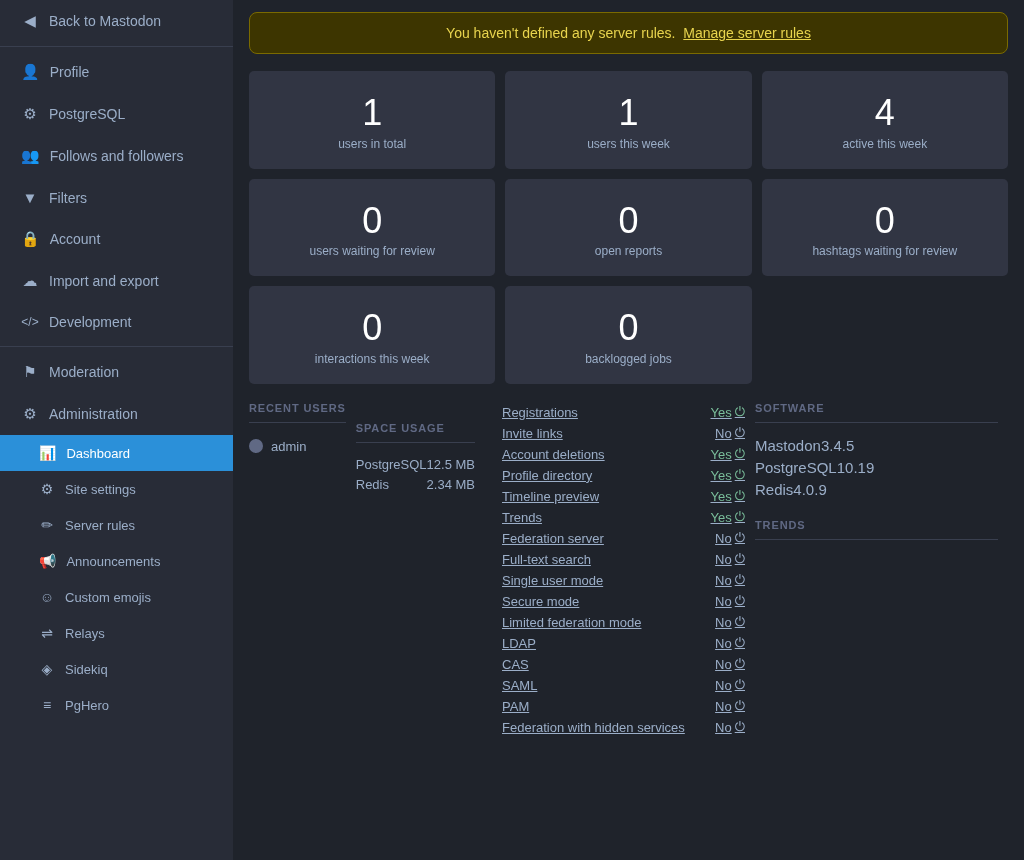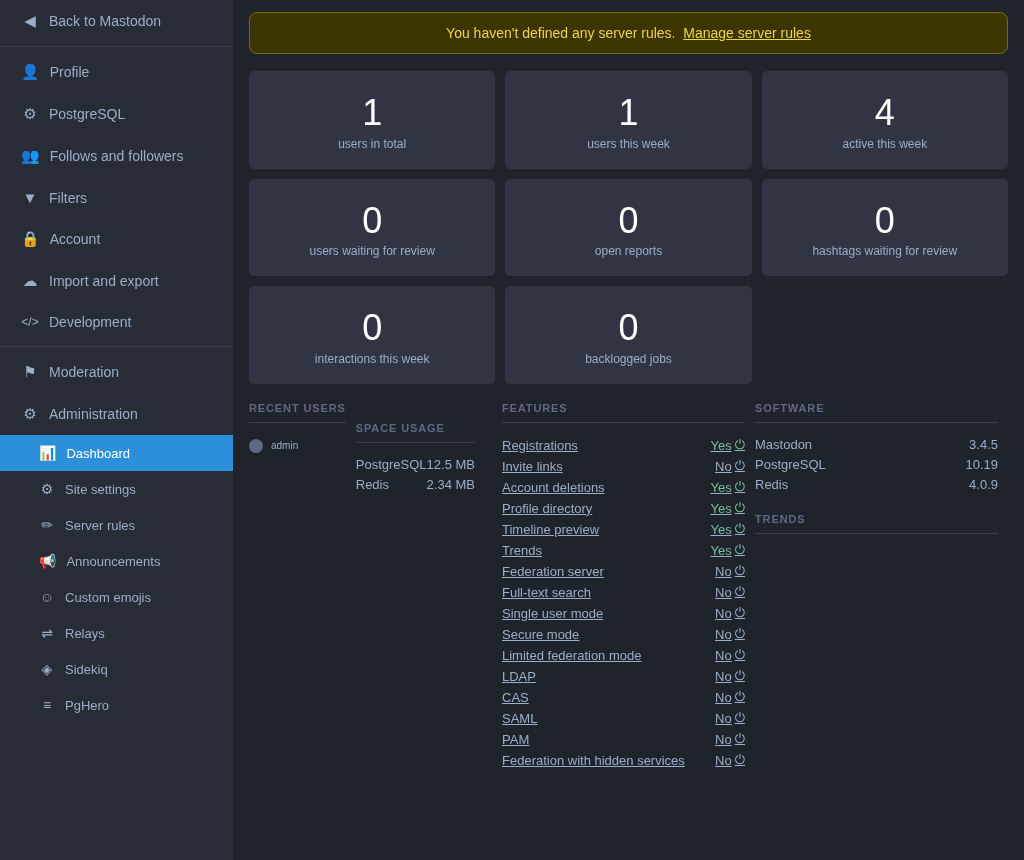--- a/index.html
+++ b/index.html
@@ -123,21 +123,21 @@
       text-transform: uppercase;
       margin-bottom: 12px;
       border-bottom: 1px solid #393f4f;
       padding-bottom: 8px;
     }
     .user-entry {
       display: flex;
       align-items: center;
       gap: 8px;
       padding: 4px 0;
-      font-size: 10px;
+      font-size: 13px;
       color: #9baec8;
     }
     .user-avatar {
       width: 14px;
       height: 14px;
       border-radius: 50%;
       background: #606984;
       display: inline-block;
     }
 
@@ -157,22 +157,22 @@
       align-items: center;
       gap: 3px;
       font-size: 13px;
     }
     .feature-value.yes { color: #79bd9a; }
     .feature-value.no { color: #9baec8; }
 
     
     .software-row {
       display: flex;
-      justify-content: space-between;
-      font-size: 13px;
+      justify-content: flex-start;
+      font-size: 15px;
       padding: 2.5px 0;
       color: #9baec8;
     }
     .software-version { color: #9baec8; }
 
     
     .space-row {
       display: flex;
       justify-content: space-between;
       font-size: 13px;
@@ -326,21 +326,20 @@
           <span>12.5 MB</span>
         </div>
         <div class="space-row">
           <span>Redis</span>
           <span>2.34 MB</span>
         </div>
       </div>
     </div>
 
     <div class="section-block">
-      <div class="section-title">FEATURES</div>
       <div id="features-list">
           <div class="feature-row">
     <span class="feature-name">Registrations</span>
     <span class="feature-value yes">Yes <span style="color:#79bd9a;font-size:13px;">⏻</span></span>
   </div>
           <div class="feature-row">
     <span class="feature-name">Invite links</span>
     <span class="feature-value no">No <span style="color:#9baec8;font-size:13px;">⏻</span></span>
   </div>
           <div class="feature-row">

